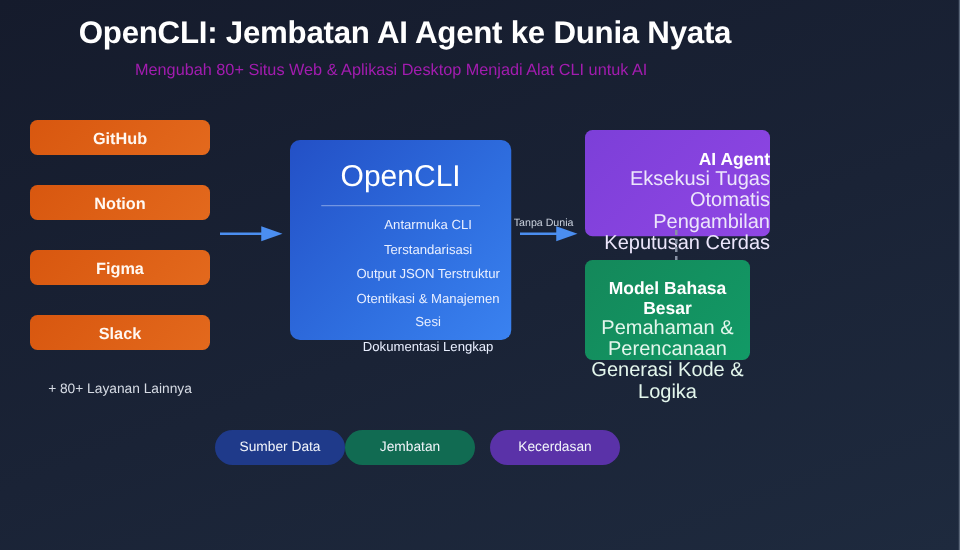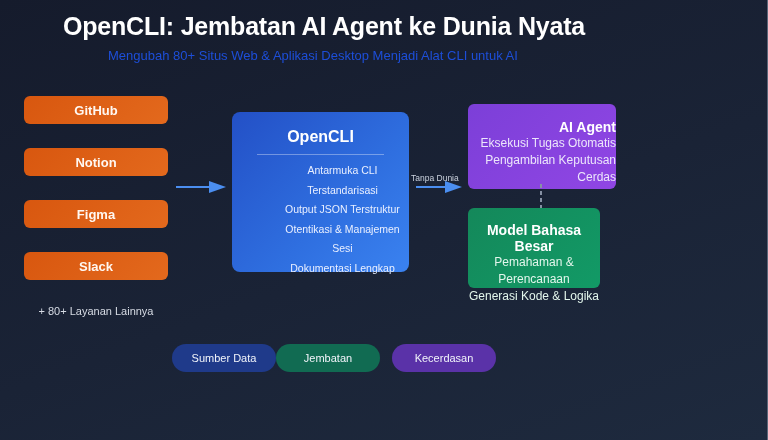--- a/index.html
+++ b/index.html
@@ -9,54 +9,54 @@
     background: linear-gradient(160deg, #151b2c 0%, #1a2336 55%, #1e2a3e 100%);
     color: #fff;
     position: relative;
   }
   .title {
     position: absolute; left: 63px; top: 12px;
     font-size: 25px; font-weight: bold; color: #ffffff; letter-spacing: -0.2px;
   }
   .subtitle {
     position: absolute; left: 108px; top: 48px;
-    font-size: 13px; color: #1d4ed8;
+    font-size: 13px; color: #a21caf;
   }
   .src {
     position: absolute; left: 24px; width: 144px; height: 28px;
     border-radius: 6px;
     background: linear-gradient(135deg, #d8570f 0%, #e3691d 100%);
     display: flex; align-items: center; justify-content: center;
     font-size: 13px; font-weight: bold; color: #fff8f2;
   }
   .more {
     position: absolute; left: 24px; width: 144px; top: 305px;
     text-align: center; font-size: 11px; color: #d6dbe4;
   }
   .arrow { position: absolute; }
   .core {
     position: absolute; left: 232px; top: 112px; width: 177px; height: 160px;
     border-radius: 8px;
     background: linear-gradient(135deg, #2350c6 0%, #2f6fe0 60%, #3a82f0 100%);
     text-align: center;
   }
-  .core .h { font-size: 16px; font-weight: bold; margin-top: 16px; color: #fff; }
+  .core .h { font-size: 24px; font-weight: normal; margin-top: 16px; color: #fff; }
   .core .rule { height: 1px; background: rgba(255,255,255,0.35); margin: 8px 25px 6px; }
   .core .f { font-size: 10.5px; color: #e9efff; line-height: 19.6px; padding-left: 44px; }
   .token {
     position: absolute; left: 411px; top: 173px; font-size: 8.5px; color: #c9d0dc;
   }
   .agent {
     position: absolute; left: 468px; top: 104px; width: 148px; height: 85px;
     border-radius: 6px;
     background: linear-gradient(135deg, #7c3fd8 0%, #9046e4 100%);
     text-align: right;
   }
   .agent .h { font-size: 14px; font-weight: bold; margin-top: 15px; }
-  .agent .f, .llm .f { font-size: 12px; color: #ece6fb; line-height: 17px; }
+  .agent .f, .llm .f { font-size: 16px; color: #ece6fb; line-height: 17px; }
   .agent .f:first-of-type { margin-top: 5px; }
   .dash {
     position: absolute; left: 540px; top: 184px; width: 2px; height: 24px;
     background: repeating-linear-gradient(to bottom, #8791a4 0 4px, transparent 4px 7px);
   }
   .llm {
     position: absolute; left: 468px; top: 208px; width: 132px; height: 80px;
     border-radius: 6px;
     background: linear-gradient(135deg, #14885a 0%, #129a66 100%);
     text-align: center;

